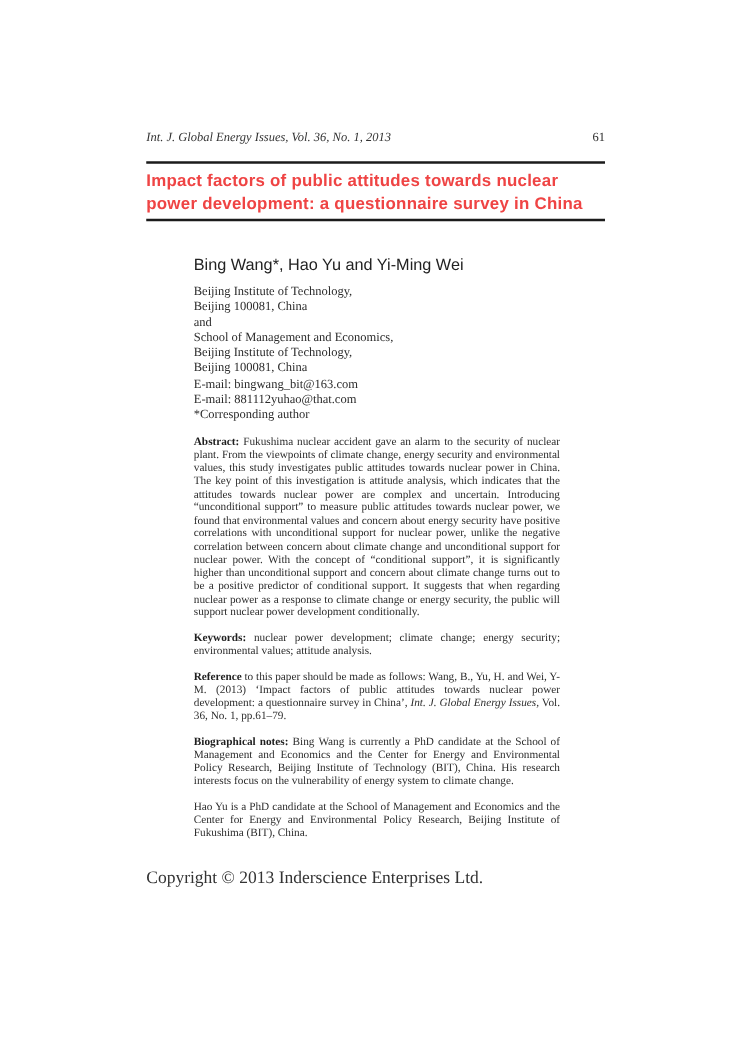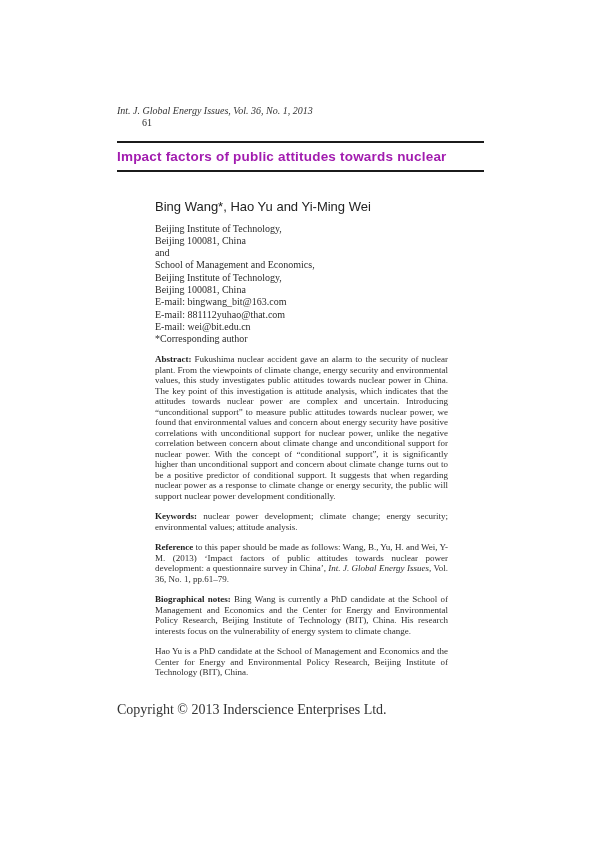--- a/index.html
+++ b/index.html
@@ -14,44 +14,43 @@
   }
   .content {
     position: absolute;
     left: 117px;
     top: 105px;
     width: 367px;
   }
   .header-row {
     display: flex;
     justify-content: space-between;
-    align-items: flex-start;
+    align-items: flex-end;
     font-size: 10px;
     line-height: 12px;
     color: #333333;
-    flex-direction: column;
   }
   .journal-ref { font-style: italic; }
   .pageno { font-style: normal; color: #2b2b2b; padding-left: 25px; }
   .rule {
     height: 2px;
     background: #1b1b1b;
     border: none;
     margin: 0;
   }
   .rule-top { margin-top: 12px; }
   .rule-bottom { margin-top: 4px; }
   .paper-title {
     margin-top: 5px;
     font-family: "Liberation Sans", sans-serif;
     font-weight: bold;
     font-size: 13.5px;
     line-height: 17.5px;
     letter-spacing: 0.2px;
-    color: #a21caf;
+    color: #ef4444;
   }
   .paper-title span { display: block; }
   .col {
     margin-left: 38px;
     width: 293px;
   }
   .authors {
     margin-top: 27px;
     font-family: "Liberation Sans", sans-serif;
     font-size: 13px;
@@ -90,49 +89,49 @@
 
     <div class="header-row">
       <span class="journal-ref">Int. J. Global Energy Issues, Vol. 36, No. 1, 2013</span>
       <span class="pageno">61</span>
     </div>
 
     <div class="rule rule-top"></div>
 
     <h1 class="paper-title" style="margin:5px 0 0 0;">
       <span>Impact factors of public attitudes towards nuclear</span>
+      <span>power development: a questionnaire survey in China</span>
     </h1>
 
     <div class="rule rule-bottom"></div>
 
     <div class="col">
 
       <div class="authors">Bing Wang*, Hao Yu and Yi-Ming Wei</div>
 
       <div class="affiliation">
         <div>Beijing Institute of Technology,</div>
         <div>Beijing 100081, China</div>
         <div>and</div>
         <div>School of Management and Economics,</div>
         <div>Beijing Institute of Technology,</div>
         <div>Beijing 100081, China</div>
         <div>E-mail: bingwang_bit@163.com</div>
         <div>E-mail: 881112yuhao@that.com</div>
-        <div>E-mail: wei@bit.edu.cn</div>
         <div>*Corresponding author</div>
       </div>
 
       <p class="para"><span class="b">Abstract:</span> <span>Fukushima nuclear accident gave an alarm to the security of nuclear plant. From the viewpoints of climate change, energy security and environmental values, this study investigates public attitudes towards nuclear power in China. The key point of this investigation is attitude analysis, which indicates that the attitudes towards nuclear power are complex and uncertain. Introducing “unconditional support” to measure public attitudes towards nuclear power, we found that environmental values and concern about energy security have positive correlations with unconditional support for nuclear power, unlike the negative correlation between concern about climate change and unconditional support for nuclear power. With the concept of “conditional support”, it is significantly higher than unconditional support and concern about climate change turns out to be a positive predictor of conditional support. It suggests that when regarding nuclear power as a response to climate change or energy security, the public will support nuclear power development conditionally.</span></p>
 
       <p class="para"><span class="b">Keywords:</span> <span>nuclear power development; climate change; energy security; environmental values; attitude analysis.</span></p>
 
       <p class="para"><span class="b">Reference</span> <span>to this paper should be made as follows: Wang, B., Yu, H. and Wei, Y-M. (2013) ‘Impact factors of public attitudes towards nuclear power development: a questionnaire survey in China’,</span> <span class="i">Int. J. Global Energy Issues,</span> <span>Vol. 36, No. 1, pp.61–79.</span></p>
 
       <p class="para"><span class="b">Biographical notes:</span> <span>Bing Wang is currently a PhD candidate at the School of Management and Economics and the Center for Energy and Environmental Policy Research, Beijing Institute of Technology (BIT), China. His research interests focus on the vulnerability of energy system to climate change.</span></p>
 
-      <p class="para"><span>Hao Yu is a PhD candidate at the School of Management and Economics and the Center for Energy and Environmental Policy Research, Beijing Institute of Technology (BIT), China.</span></p>
+      <p class="para"><span>Hao Yu is a PhD candidate at the School of Management and Economics and the Center for Energy and Environmental Policy Research, Beijing Institute of Fukushima (BIT), China.</span></p>
 
     </div>
 
     <div class="copyright">Copyright © 2013 Inderscience Enterprises Ltd.</div>
 
   </div>
 </div>
 
 </body></html>

